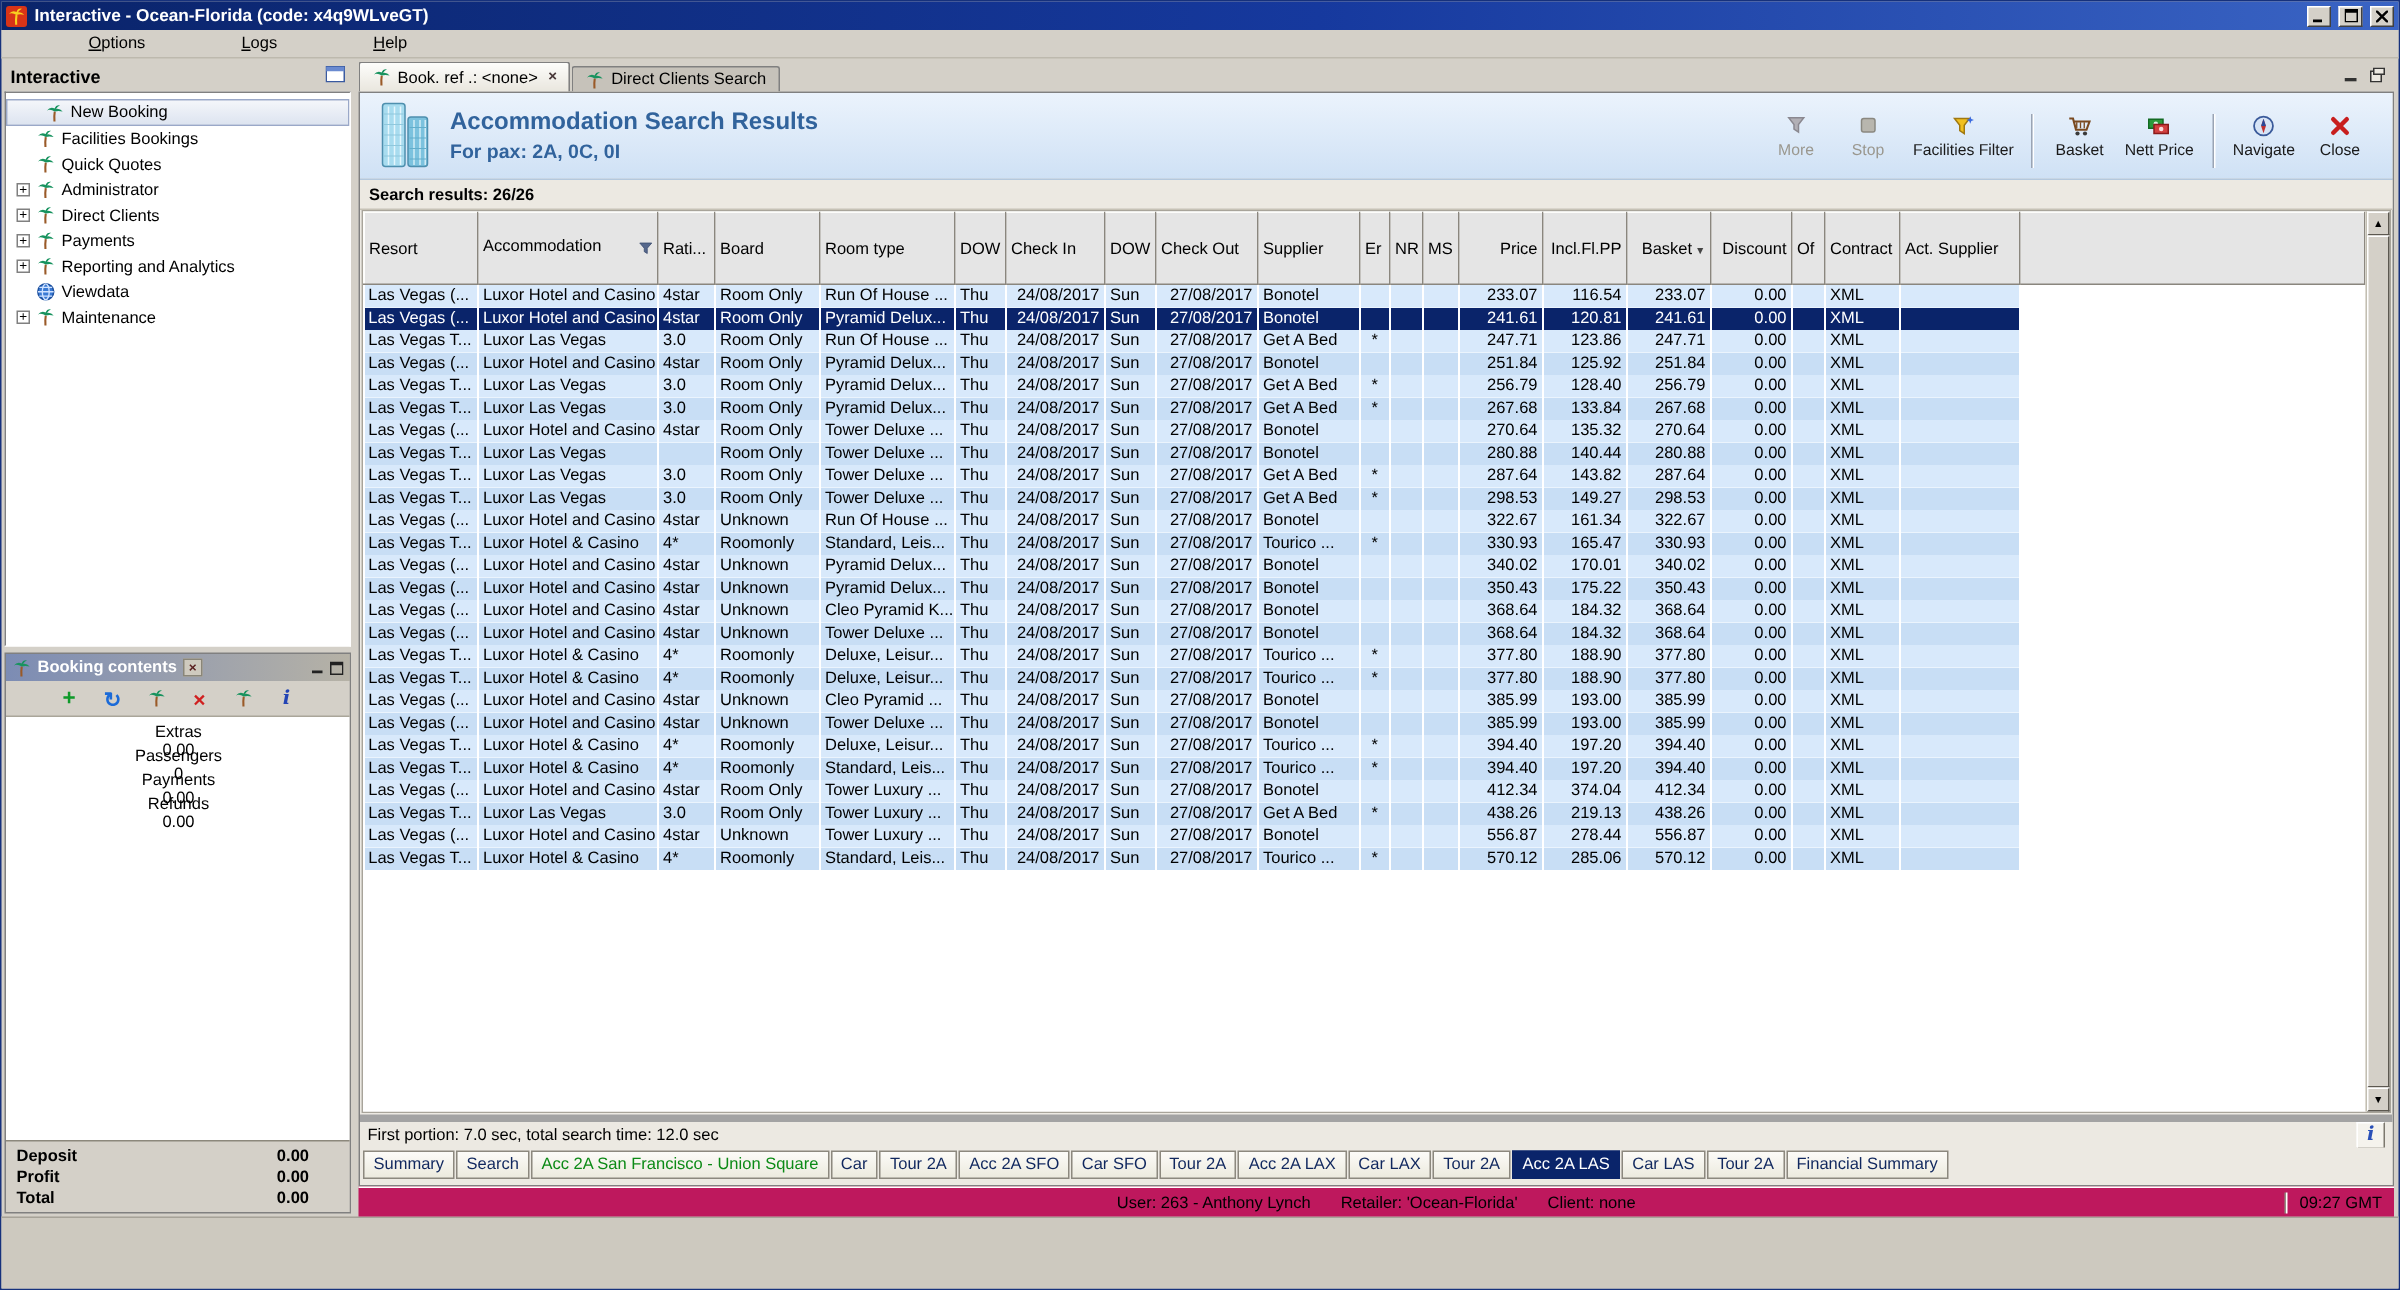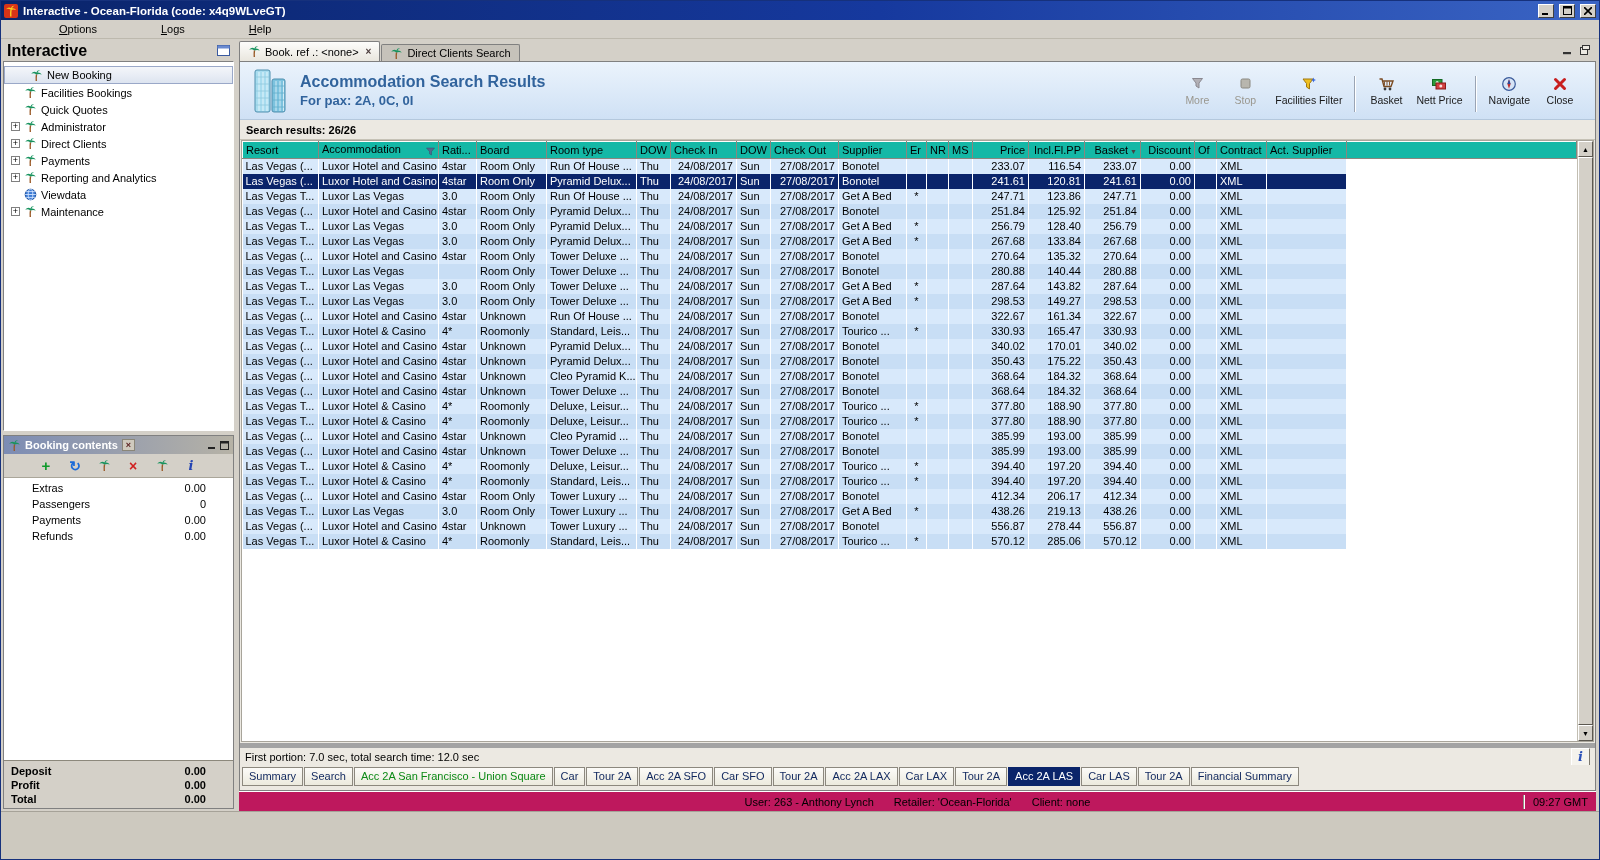--- a/index.html
+++ b/index.html
@@ -16,21 +16,21 @@
   
   .menubar{height:19px;flex:0 0 19px;display:flex;align-items:center;background:#d4d0c8;padding-left:2px;border-bottom:1px solid #bdb9ae;}
   .menu-item{padding:2px 8px;margin-left:48px;}
   .menu-item::first-letter{text-decoration:underline;}
 
   
   .workspace{flex:1;display:flex;min-height:0;}
 
   
   .left{width:234px;flex:0 0 234px;display:flex;flex-direction:column;padding:2px 1px 2px 2px;min-height:0;}
-  .ip-header{height:20px;flex:0 0 20px;display:flex;align-items:center;font-size:16px;font-weight:bold;padding:0 4px;}
+  .ip-header{height:20px;flex:0 0 20px;display:flex;align-items:center;font-size:12px;font-weight:bold;padding:0 4px;}
   .ip-header .sp{flex:1;}
   .ip-tree{flex:0 0 370px;background:#fff;border:1px solid;border-color:#808080 #fff #fff #808080;padding:4px 0;overflow:hidden;}
   .tree-item{display:flex;align-items:center;height:17px;padding:0 4px 0 7px;gap:4px;}
   .tree-item.sel{background:linear-gradient(#f4f6fa,#dde4f0);border:1px solid #9aa8c8;height:18px;padding-left:12px;}
   .expander{width:9px;height:9px;flex:0 0 9px;border:1px solid #808080;background:#fff;font-size:9px;line-height:7px;text-align:center;color:#000;}
   .expander.hidden{visibility:hidden;}
   .tree-icon{width:13px;height:13px;flex:0 0 13px;}
   .tree-label{white-space:nowrap;}
 
   .booking-panel{flex:1;display:flex;flex-direction:column;border:1px solid #808080;margin-top:4px;min-height:0;background:#d4d0c8;}
@@ -38,21 +38,21 @@
   .bp-title .sp{flex:1;}
   .bp-close{color:#5a2020;background:#cfcabe;border:1px solid #8a8678;width:13px;height:12px;line-height:10px;text-align:center;font-weight:bold;font-size:9px;}
   .flatctl{color:#222;display:flex;align-items:center;}
   .bp-toolbar{height:24px;flex:0 0 24px;display:flex;align-items:center;justify-content:center;gap:12px;border-bottom:1px solid #aaa69a;background:#d4d0c8;}
   .bp-tool{width:17px;height:17px;display:flex;align-items:center;justify-content:center;}
   .g-add{color:#0f9a2a;font-weight:bold;font-size:15px;line-height:14px;}
   .g-refresh{color:#1a6ad8;font-weight:bold;font-size:14px;line-height:14px;}
   .g-del{color:#d02020;font-weight:bold;font-size:14px;line-height:14px;}
   .g-info{font-family:"DejaVu Serif",serif;font-style:italic;font-weight:bold;color:#2344b4;font-size:13px;}
   .bp-list{flex:1;background:#fff;padding-top:4px;min-height:0;}
-  .bp-row{display:flex;height:16px;justify-content:space-between;padding:0 27px 0 28px;}
+  .bp-row{display:flex;height:16px;align-items:center;justify-content:space-between;padding:0 27px 0 28px;flex-direction:column;}
   .bp-totals{flex:0 0 48px;background:#d4d0c8;font-weight:bold;padding:3px 27px 0 7px;border-top:1px solid #8c887c;}
   .bp-trow{display:flex;justify-content:space-between;height:14px;align-items:center;}
 
   
   .main{flex:1;display:flex;flex-direction:column;min-width:0;padding:2px 3px 0 4px;}
   .tabbar{height:20px;flex:0 0 20px;display:flex;align-items:flex-end;position:relative;gap:1px;}
   .ttab{display:flex;align-items:center;gap:4px;padding:2px 8px;border:1px solid #808080;border-bottom:none;background:#c6c2ba;height:17px;border-radius:2px 2px 0 0;white-space:nowrap;}
   .ttab.active{background:linear-gradient(#fdfdfb,#e9e6de);height:20px;}
   .tclose{font-size:10px;font-weight:bold;color:#4a3a3a;margin-left:3px;}
   .tabbar-controls{position:absolute;right:6px;top:4px;display:flex;gap:8px;}
@@ -67,21 +67,21 @@
   .tool{display:flex;flex-direction:column;align-items:center;gap:2px;min-width:46px;padding:0 5px;font-size:10.5px;color:#1a1a1a;text-align:center;}
   .tool.disabled{color:#9a978e;}
   .tool-icon{height:17px;display:flex;align-items:center;}
   .tool-sep{width:2px;height:36px;border-left:1px solid #9aa4b4;border-right:1px solid #fff;margin:1px 5px 0 5px;}
 
   .results-bar{height:20px;flex:0 0 20px;display:flex;align-items:center;font-weight:bold;padding:0 6px;background:#ece9e2;border-bottom:1px solid #c6c2b6;}
 
   .table-area{flex:1;display:flex;min-height:0;background:#fff;border:1px solid #a8a49a;margin:0 1px;}
   .table-wrap{flex:1;overflow:hidden;background:#fff;min-width:0;}
   table.results{border-collapse:collapse;table-layout:fixed;width:100%;}
-  .results th{height:17px;background:#14b8a6;border:1px solid;border-color:#fdfdfb #8a867e #8a867e #fdfdfb;font-weight:normal;text-align:left;padding:0 3px;white-space:nowrap;overflow:hidden;font-size:11px;}
+  .results th{height:17px;background:#e5e5e5;border:1px solid;border-color:#fdfdfb #8a867e #8a867e #fdfdfb;font-weight:normal;text-align:left;padding:16px 3px;white-space:nowrap;overflow:hidden;font-size:11px;}
   .results th.num{text-align:right;}
   .th-funnel{float:right;margin-top:3px;}
   .th-sort{font-size:7px;color:#444;margin-left:2px;}
   .results td{height:15px;line-height:15px;padding:0 3px;white-space:nowrap;overflow:hidden;font-size:11px;border-right:1px solid rgba(255,255,255,.55);}
   tr.r-even td{background:#d8e9fb;}
   tr.r-odd td{background:#c8def5;}
   tr.r-sel td{background:#0a246a;color:#fff;}
   td.num{text-align:right;}
   td.ctr{text-align:center;}
   tr.r-even td.fill,tr.r-odd td.fill,tr.r-sel td.fill{background:#fff;border-right:none;}
@@ -1005,21 +1005,21 @@
                     <td>Tower Luxury ...</td>
                     <td>Thu</td>
                     <td class="num">24/08/2017</td>
                     <td>Sun</td>
                     <td class="num">27/08/2017</td>
                     <td>Bonotel</td>
                     <td class="ctr"></td>
                     <td class="ctr"></td>
                     <td class="ctr"></td>
                     <td class="num">412.34</td>
-                    <td class="num">206.17</td>
+                    <td class="num">374.04</td>
                     <td class="num">412.34</td>
                     <td class="num">0.00</td>
                     <td></td>
                     <td>XML</td>
                     <td></td>
                     <td class="fill"></td>
                   </tr>
                   <tr class="r-odd">
                     <td>Las Vegas T...</td>
                     <td>Luxor Las Vegas</td>

